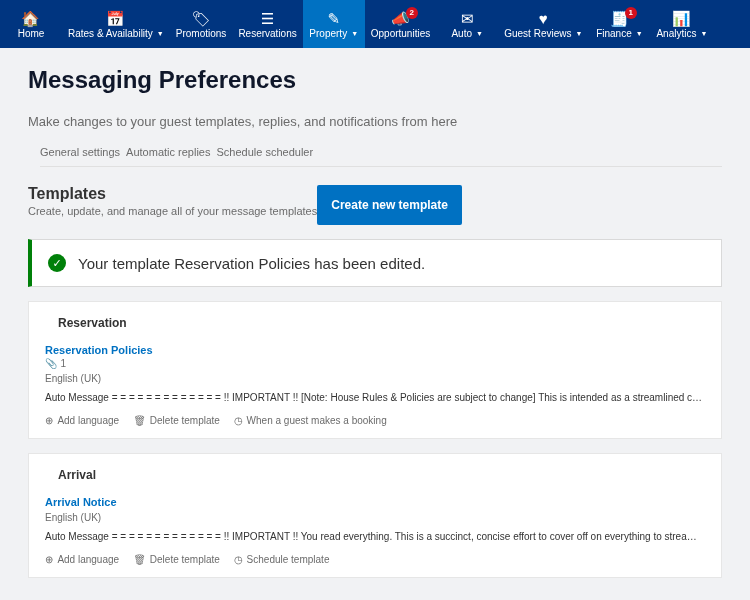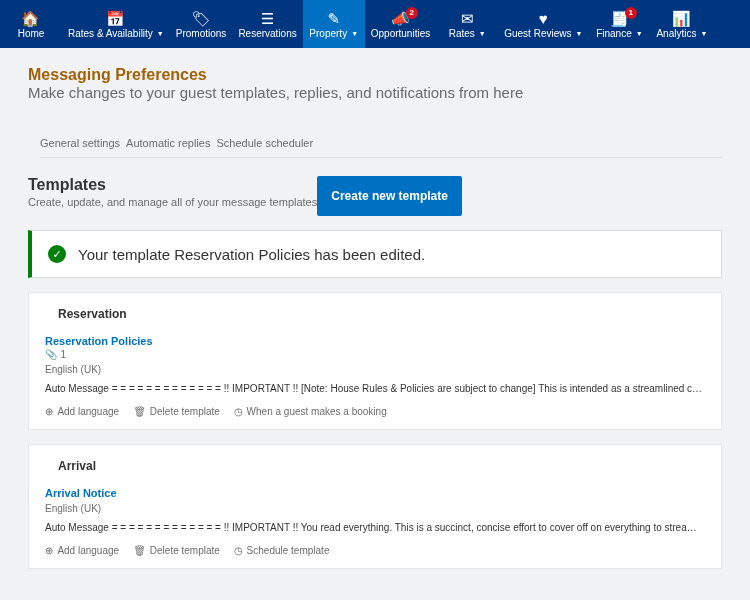--- a/index.html
+++ b/index.html
@@ -6,22 +6,22 @@
   body { font-family: Arial, Helvetica, sans-serif; background: #f1f2f4; font-size: 12px; color: #333; width: 750px; }
   .topnav { background: #003580; display: flex; height: 48px; }
   .nav-item { flex: 0 0 auto; color: #fff; text-align: center; padding: 5px 6px 4px; display: flex; flex-direction: column; align-items: center; justify-content: center; cursor: pointer; position: relative; min-width: 62px; }
   .nav-item.active { background: #0071c2; }
   .nav-icon { font-size: 15px; line-height: 1; margin-bottom: 2px; position: relative; }
   .nav-label-row { display: flex; align-items: center; gap: 2px; }
   .nav-label { font-size: 10px; white-space: nowrap; }
   .caret { font-size: 7px; margin-left: 2px; }
   .badge { position: absolute; top: -4px; right: -8px; background: #d4111e; color: #fff; border-radius: 50%; font-size: 8px; width: 12px; height: 12px; line-height: 12px; text-align: center; font-weight: bold; }
   .page { padding: 18px 28px; }
-  h1 { font-size: 16px; color: #a16207; font-weight: bold; margin-bottom: 0; }
-  .sub { font-size: 15px; color: #6b6b6b; margin-bottom: 32px; }
+  h1 { font-size: 24px; color: #0f172a; font-weight: bold; margin-bottom: 20px; }
+  .sub { font-size: 13px; color: #6b6b6b; margin-bottom: 13px; }
   .tabs { display: flex; gap: 6px; border-bottom: 1px solid #e0e0e0; margin-bottom: 18px; margin-left: 12px; }
   .tab { font-size: 11px; color: #6b6b6b; padding: 4px 0 8px; cursor: pointer; }
   .tab.active { color: #0071c2; border-bottom: 2px solid #0071c2; margin-bottom: -1px; }
   .sectionhead { display: flex; justify-content: flex-start; align-items: flex-start; margin-bottom: 14px; }
   .sectionhead h2 { font-size: 16px; color: #333; font-weight: bold; }
   .sectionhead .desc { font-size: 11px; color: #6b6b6b; margin-top: 2px; }
   .btn-primary { background: #0071c2; color: #fff; border: none; padding: 13px 14px; font-size: 12px; font-weight: bold; cursor: pointer; border-radius: 2px; }
   .alert { background: #fff; border: 1px solid #d9d9d9; border-left: 4px solid #008009; padding: 14px 16px; display: flex; align-items: center; gap: 12px; margin-bottom: 14px; }
   .alert .check { width: 18px; height: 18px; border-radius: 50%; background: #008009; color: #fff; display: flex; align-items: center; justify-content: center; font-size: 11px; }
   .alert-text { font-size: 15px; color: #333; }
@@ -73,21 +73,21 @@
     </div>
     <div class="nav-item">
       <div class="nav-icon">📣<span class="badge">2</span></div>
       <div class="nav-label-row">
         <span class="nav-label">Opportunities</span>
       </div>
     </div>
     <div class="nav-item">
       <div class="nav-icon">✉</div>
       <div class="nav-label-row">
-        <span class="nav-label">Rates</span>
+        <span class="nav-label">Auto</span>
         <span class="caret">▼</span>
       </div>
     </div>
     <div class="nav-item">
       <div class="nav-icon">♥</div>
       <div class="nav-label-row">
         <span class="nav-label">Guest Reviews</span>
         <span class="caret">▼</span>
       </div>
     </div>

